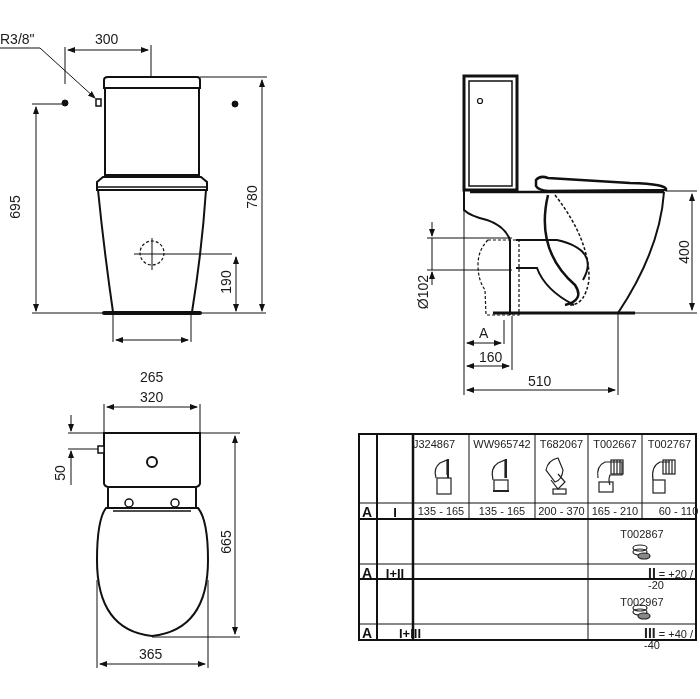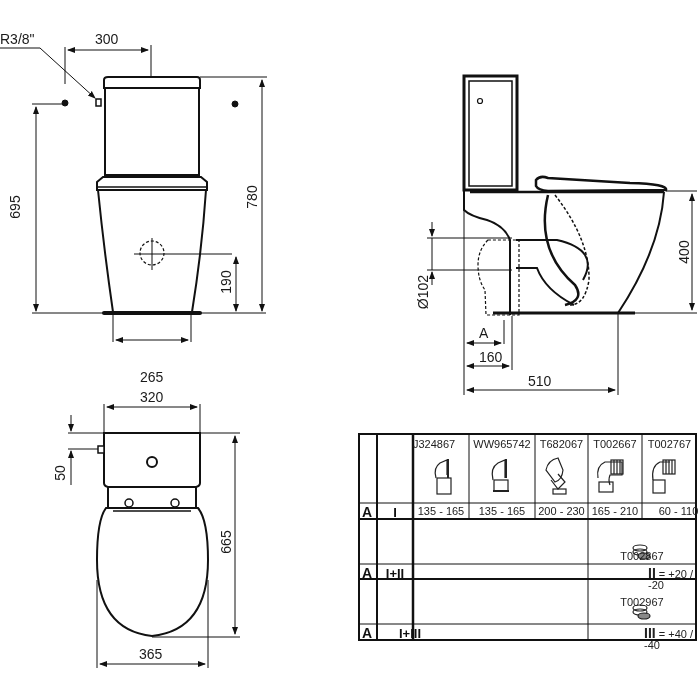--- a/index.html
+++ b/index.html
@@ -232,25 +232,25 @@
   <span class="code" style="left:413px;top:439px;width:36px;">J324867</span>
   <span class="code" style="left:469px;top:439px;width:66px;">WW965742</span>
   <span class="code" style="left:535px;top:439px;width:53px;">T682067</span>
   <span class="code" style="left:588px;top:439px;width:54px;">T002667</span>
   <span class="code" style="left:642px;top:439px;width:55px;">T002767</span>
 
   <span class="bigA" style="left:362px;top:505px;">A</span>
   <span class="roman" style="left:377px;top:506px;width:36px;text-align:center;">I</span>
   <span class="rng" style="left:413px;top:506px;width:56px;">135 - 165</span>
   <span class="rng" style="left:469px;top:506px;width:66px;">135 - 165</span>
-  <span class="rng" style="left:535px;top:506px;width:53px;">200 - 230</span>
+  <span class="rng" style="left:535px;top:506px;width:53px;">200 - 370</span>
   <span class="rng" style="left:588px;top:506px;width:54px;">165 - 210</span>
   <span class="rng" style="left:642px;top:506px;width:73px;">60 - 110</span>
 
-  <span class="code" style="left:588px;top:551px;width:108px;">T002867</span>
+  <span class="code" style="left:588px;top:529px;width:108px;">T002867</span>
   <span class="bigA" style="left:362px;top:566px;">A</span>
   <span class="roman" style="left:377px;top:567px;width:36px;text-align:center;">I+II</span>
   <span class="adj" style="left:620px;top:566px;"><b>II</b> <span>= +20 / -20</span></span>
 
   <span class="code" style="left:588px;top:585px;width:108px;margin-top:12px;">T002967</span>
   <span class="bigA" style="left:362px;top:626px;">A</span>
   <span class="roman" style="left:377px;top:627px;width:44px;text-align:right;">I+III</span>
   <span class="adj" style="left:616px;top:626px;"><b>III</b> <span>= +40 / -40</span></span>
 </div>
 

